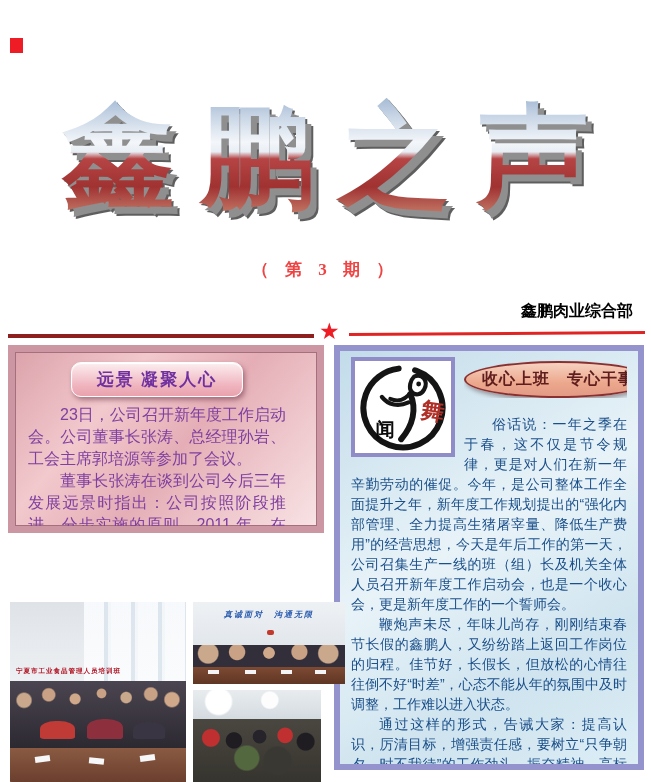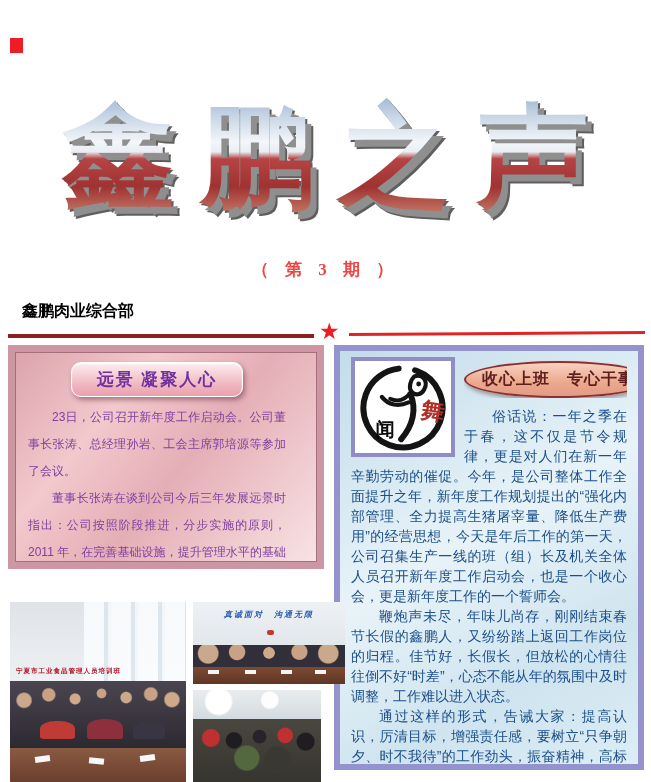--- a/index.html
+++ b/index.html
@@ -18,52 +18,52 @@
     background:linear-gradient(#8fa9c9 0%, #c9d6e6 22%, #f3f6fa 40%, #e8eef5 47%, #b64444 52%, #a03232 72%, #c47a68 92%, #d89a86 100%);
     -webkit-background-clip:text; background-clip:text; color:transparent;
     filter:drop-shadow(6px 7px 0 #8f8f8f) drop-shadow(2px 2px 0 #5e5e5e);
   }
 
   .issue-line { position:absolute; top:258px; left:0; right:0; text-align:center;
     font-family:"Liberation Serif","DejaVu Serif",serif;
     font-size:17px; font-weight:bold; color:#ef4444; letter-spacing:6px; }
 
   .header-row { position:absolute; top:301px; left:22px; right:18px;
-    display:flex; justify-content:flex-start; align-items:baseline;
+    display:flex; justify-content:flex-end; align-items:baseline;
     font-family:"Liberation Serif","DejaVu Serif",serif;
     font-size:16px; font-weight:bold; color:#000; }
 
   
   .rule-left  { position:absolute; top:334px; left:8px;  width:306px; height:4px; background:#8e1f1f; }
   .rule-right { position:absolute; top:332px; left:349px; width:296px; height:3px; background:#e02424; transform:rotate(-0.4deg); }
   .rule-star  { position:absolute; top:320px; left:319px; font-size:23px; color:#ee1c25; line-height:1; }
 
   
-  .left-panel { position:absolute; left:8px; top:345px; width:316px; height:224px;
+  .left-panel { position:absolute; left:8px; top:345px; width:316px; height:188px;
     border:7px solid #cc96a2;
     background:linear-gradient(130deg,#dca3ab 0%,#f2c9cd 30%,#e5aeb6 55%,#f8e3e4 100%);
     box-shadow:inset 0 0 0 1px #a5707c;
     padding:8px 31px 6px 13px; overflow:hidden; }
   .left-pill-wrap { text-align:center; margin:2px 0 7px 0; }
   .left-pill { display:inline-block; padding:5px 25px;
     border-radius:10px; border:1px solid #fdfdfd;
     background:linear-gradient(#fceef0,#efb3bd 70%,#e8a2ae);
     box-shadow:2px 3px 5px rgba(100,40,60,.5), inset 0 1px 1px #fff;
     color:#7030a0; font-weight:bold; font-size:17px; letter-spacing:2px; }
-  .left-panel p { color:#8040a0; font-size:12px; line-height:27px;
+  .left-panel p { color:#8040a0; font-size:16px; line-height:22px;
     text-indent:2em; text-align:justify; }
 
   
   .right-panel { position:absolute; left:334px; top:345px; width:310px; height:425px;
     border:6px solid #9593cd;
     background:linear-gradient(150deg,#c3dcea 0%,#e8f3f8 45%,#cfe4ef 75%,#dcedf5 100%);
     padding:6px 11px 6px 11px; overflow:hidden; }
   .logo-box { float:left; width:104px; height:100px; margin:0 9px 6px 0;
     background:#fff; border:4px solid #8f8cc8; display:flex; align-items:center; justify-content:center; }
-  .ellipse-wrap { overflow:hidden; text-align:left; padding-top:4px; margin-bottom:8px; }
+  .ellipse-wrap { overflow:hidden; text-align:left; padding-top:4px; margin-bottom:16px; }
   .ellipse-header { display:inline-block; min-width:176px; padding:6px 16px;
     border-radius:50%; border:2px solid #8b3030;
     background:linear-gradient(#f6d2c0,#eca88d 60%,#e29a85);
     box-shadow:2px 3px 4px rgba(60,30,30,.4);
     color:#5f1d1d; font-weight:bold; font-size:16px; letter-spacing:1px; white-space:nowrap; }
   .right-panel p { color:#1b4f8a; font-size:14px; line-height:20px;
     text-indent:2em; text-align:justify; }
 
   
   .photos { position:absolute; left:10px; top:602px; width:318px; height:180px; }

